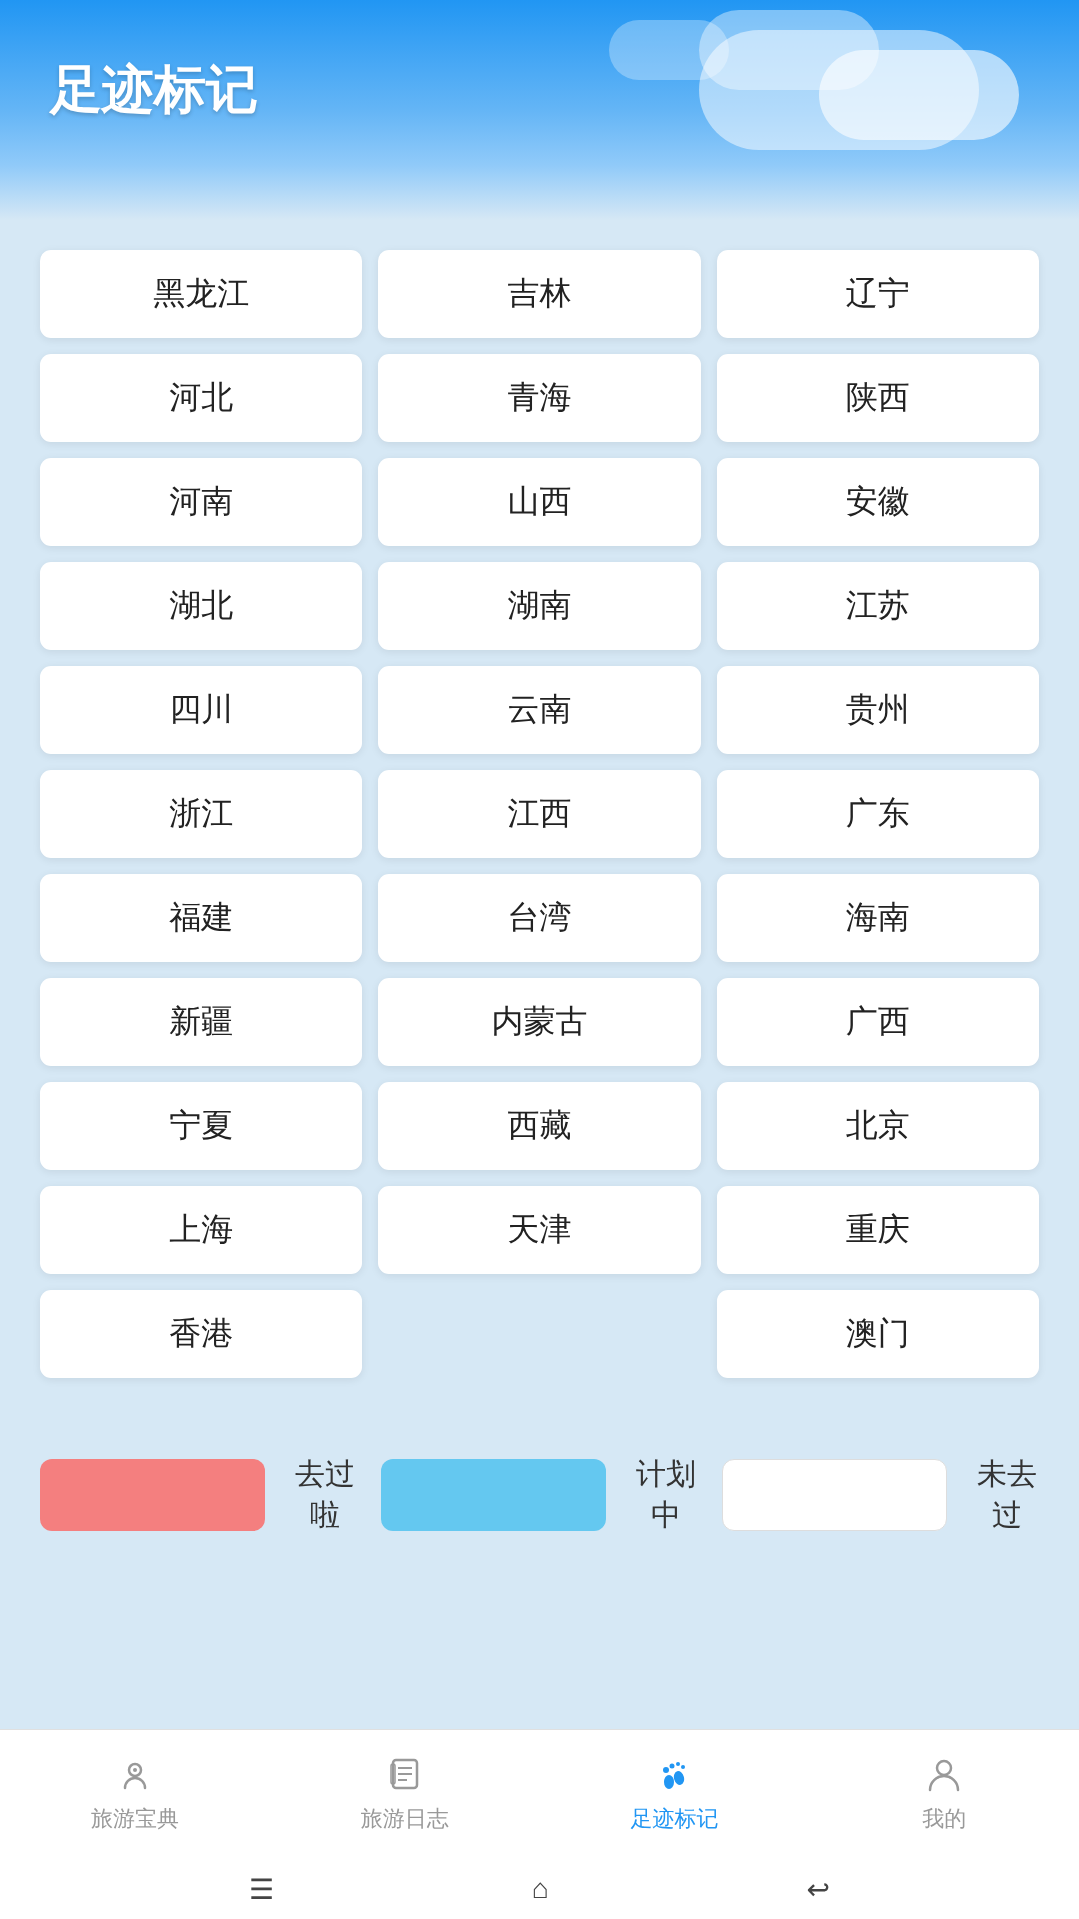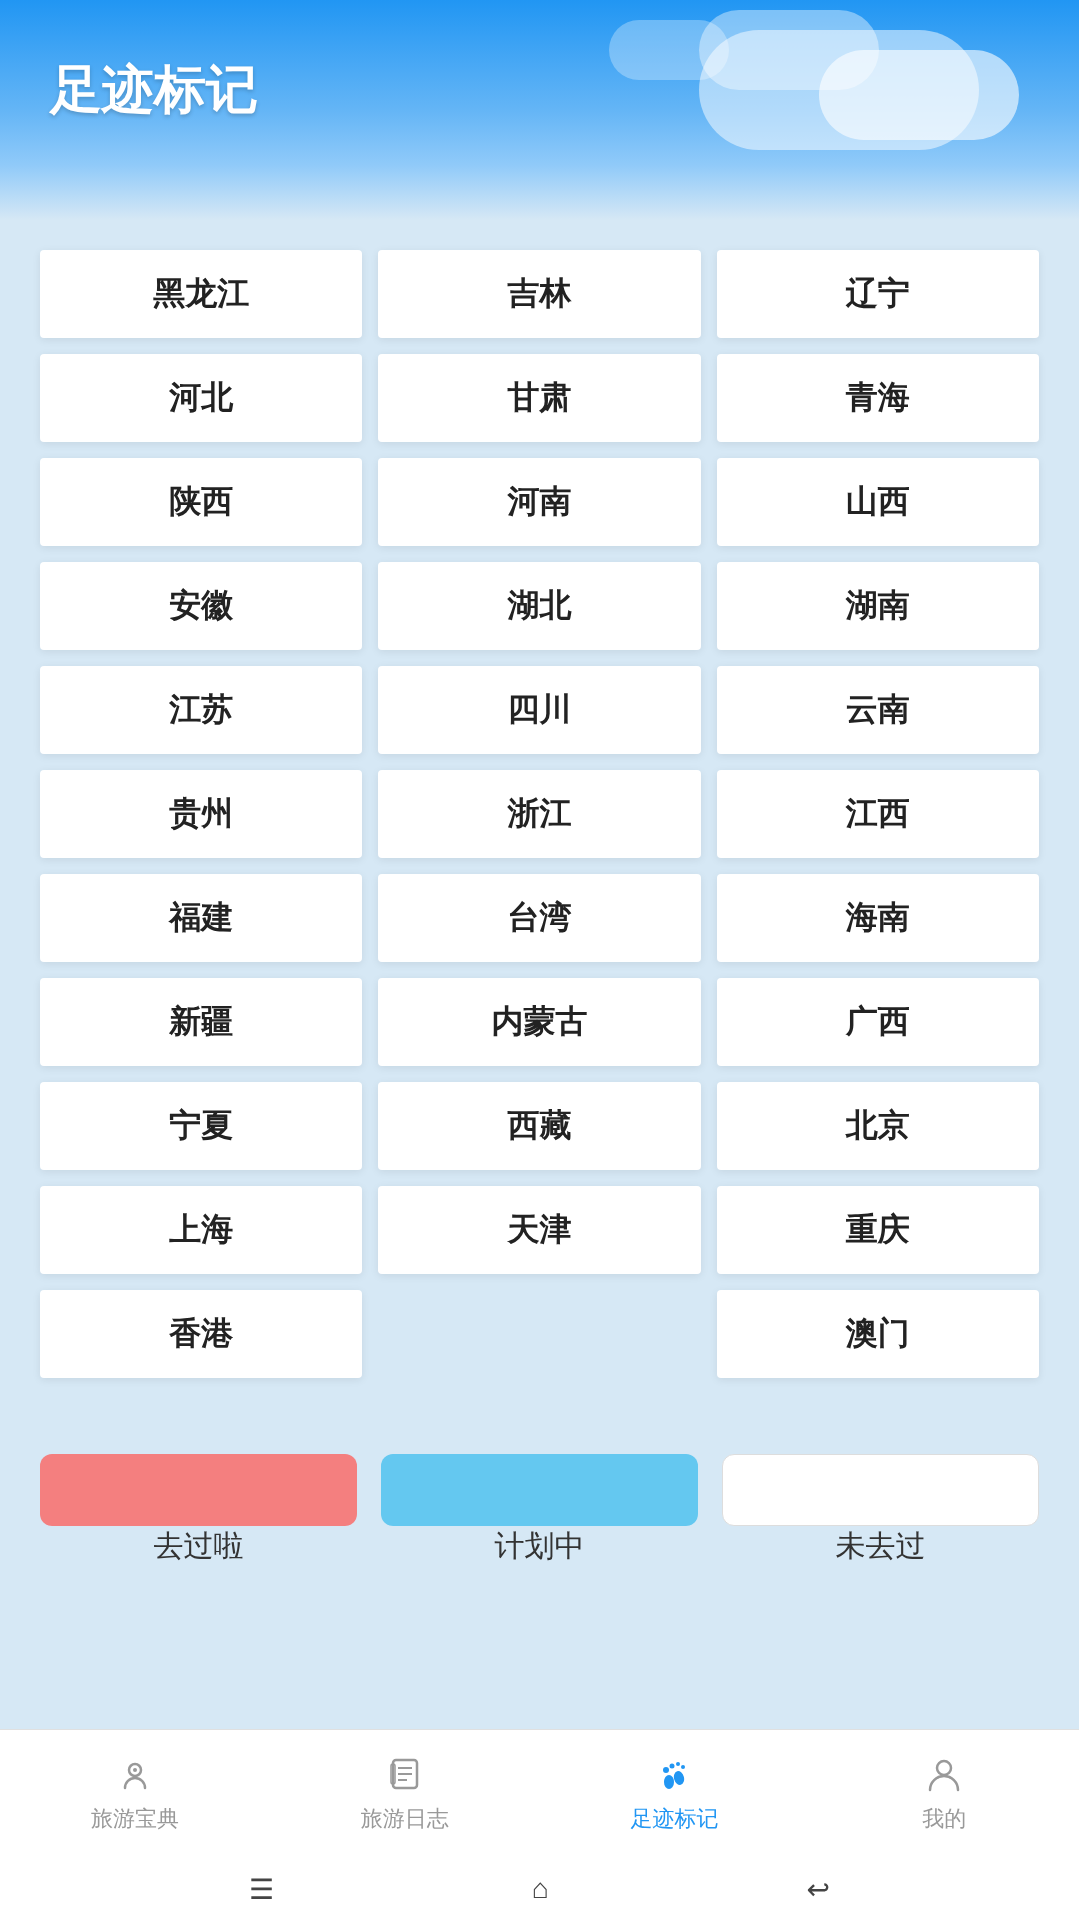--- a/index.html
+++ b/index.html
@@ -48,44 +48,43 @@
     .province-grid {
       display: grid;
       grid-template-columns: repeat(3, 1fr);
       gap: 16px;
       margin-bottom: 60px;
     }
 
     .province-btn {
       background: white;
       border: none;
-      border-radius: 4px;
+      border-radius: 11px;
       padding: 22px 10px;
       font-size: 32px;
       color: #222;
       text-align: center;
       cursor: pointer;
       box-shadow: 0 2px 8px rgba(0,0,0,0.08);
       font-family: inherit;
-      font-weight: bold;
     }
 
     .legend-area {
       display: grid;
       grid-template-columns: repeat(3, 1fr);
       gap: 24px;
       margin-top: 20px;
       margin-bottom: 40px;
     }
 
     .legend-item {
       display: flex;
-      flex-direction: column;
+      flex-direction: row;
       align-items: center;
-      gap: 0;
+      gap: 28px;
     }
 
     .legend-color-box {
       width: 100%;
       height: 72px;
       border-radius: 12px;
     }
 
     .legend-label {
       font-size: 30px;
@@ -171,34 +170,34 @@
   <div class="page-title">足迹标记</div>
 </div>
 
 <div class="content-area">
   <div class="province-grid" id="province-grid">
 
   <button class="province-btn">黑龙江</button>
       <button class="province-btn">吉林</button>
       <button class="province-btn">辽宁</button>
       <button class="province-btn">河北</button>
-      <button class="province-btn">甘肃</button>
       <button class="province-btn">青海</button>
       <button class="province-btn">陕西</button>
       <button class="province-btn">河南</button>
       <button class="province-btn">山西</button>
       <button class="province-btn">安徽</button>
       <button class="province-btn">湖北</button>
       <button class="province-btn">湖南</button>
       <button class="province-btn">江苏</button>
       <button class="province-btn">四川</button>
       <button class="province-btn">云南</button>
       <button class="province-btn">贵州</button>
       <button class="province-btn">浙江</button>
       <button class="province-btn">江西</button>
+      <button class="province-btn">广东</button>
       <button class="province-btn">福建</button>
       <button class="province-btn">台湾</button>
       <button class="province-btn">海南</button>
       <button class="province-btn">新疆</button>
       <button class="province-btn">内蒙古</button>
       <button class="province-btn">广西</button>
       <button class="province-btn">宁夏</button>
       <button class="province-btn">西藏</button>
       <button class="province-btn">北京</button>
       <button class="province-btn">上海</button>

